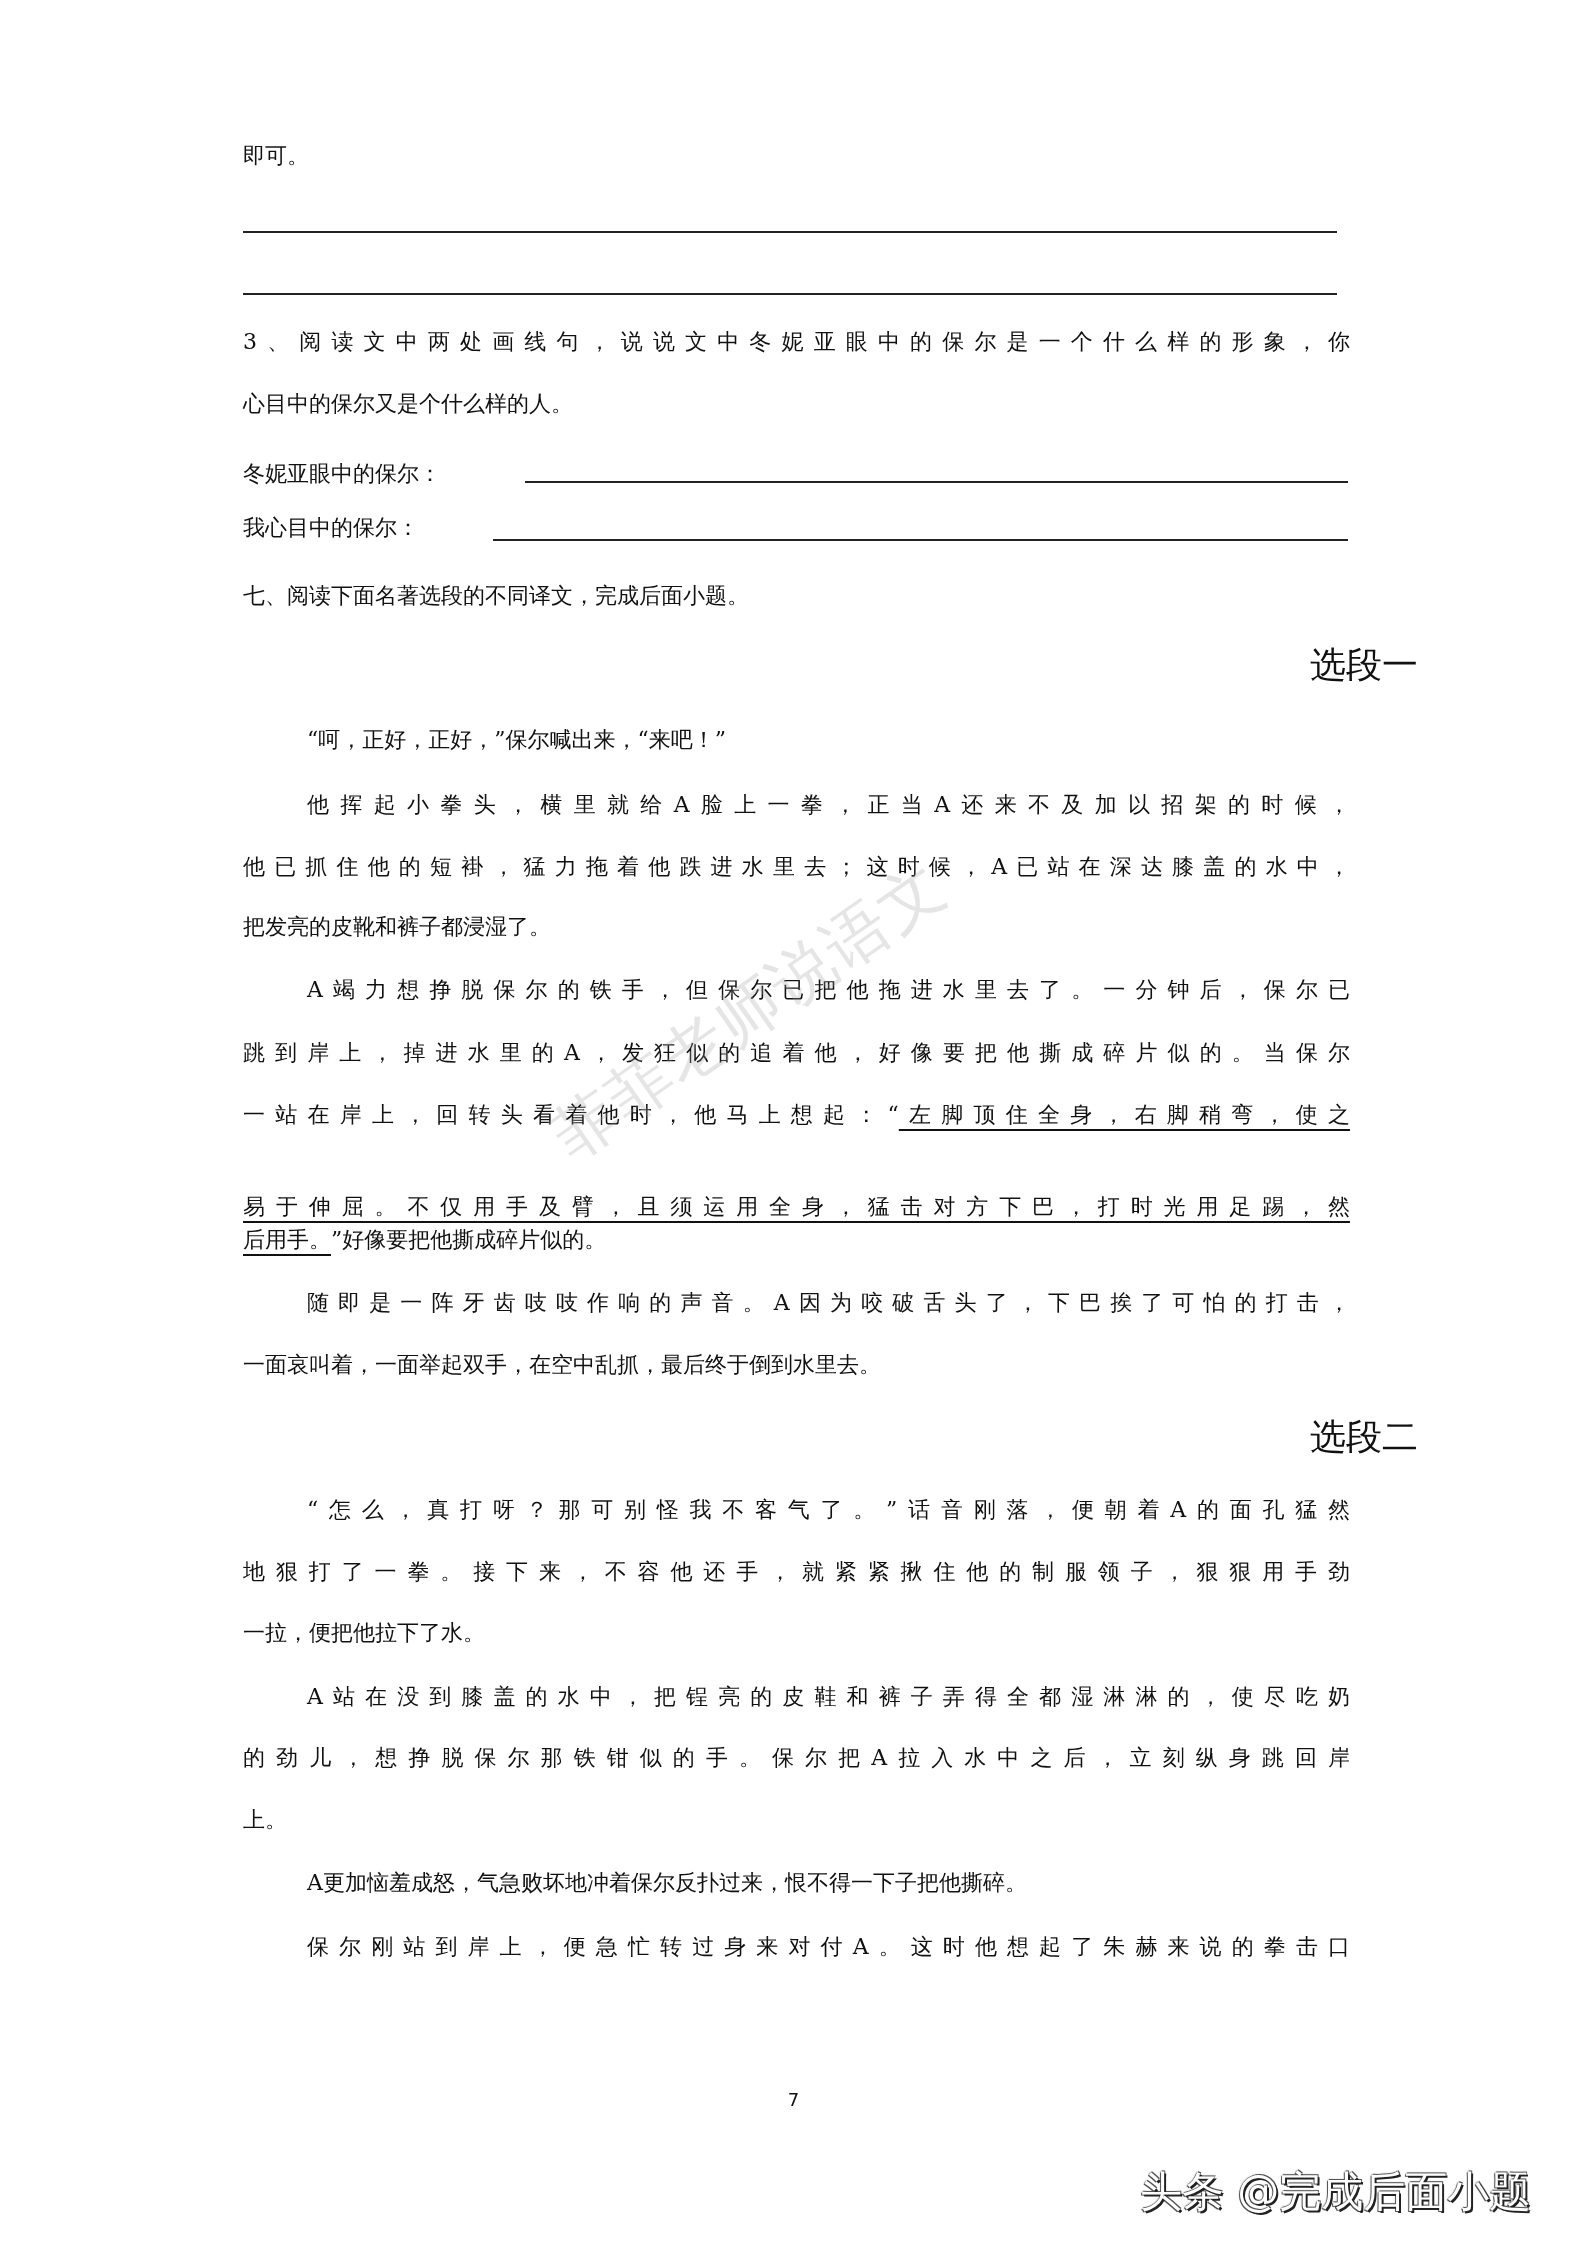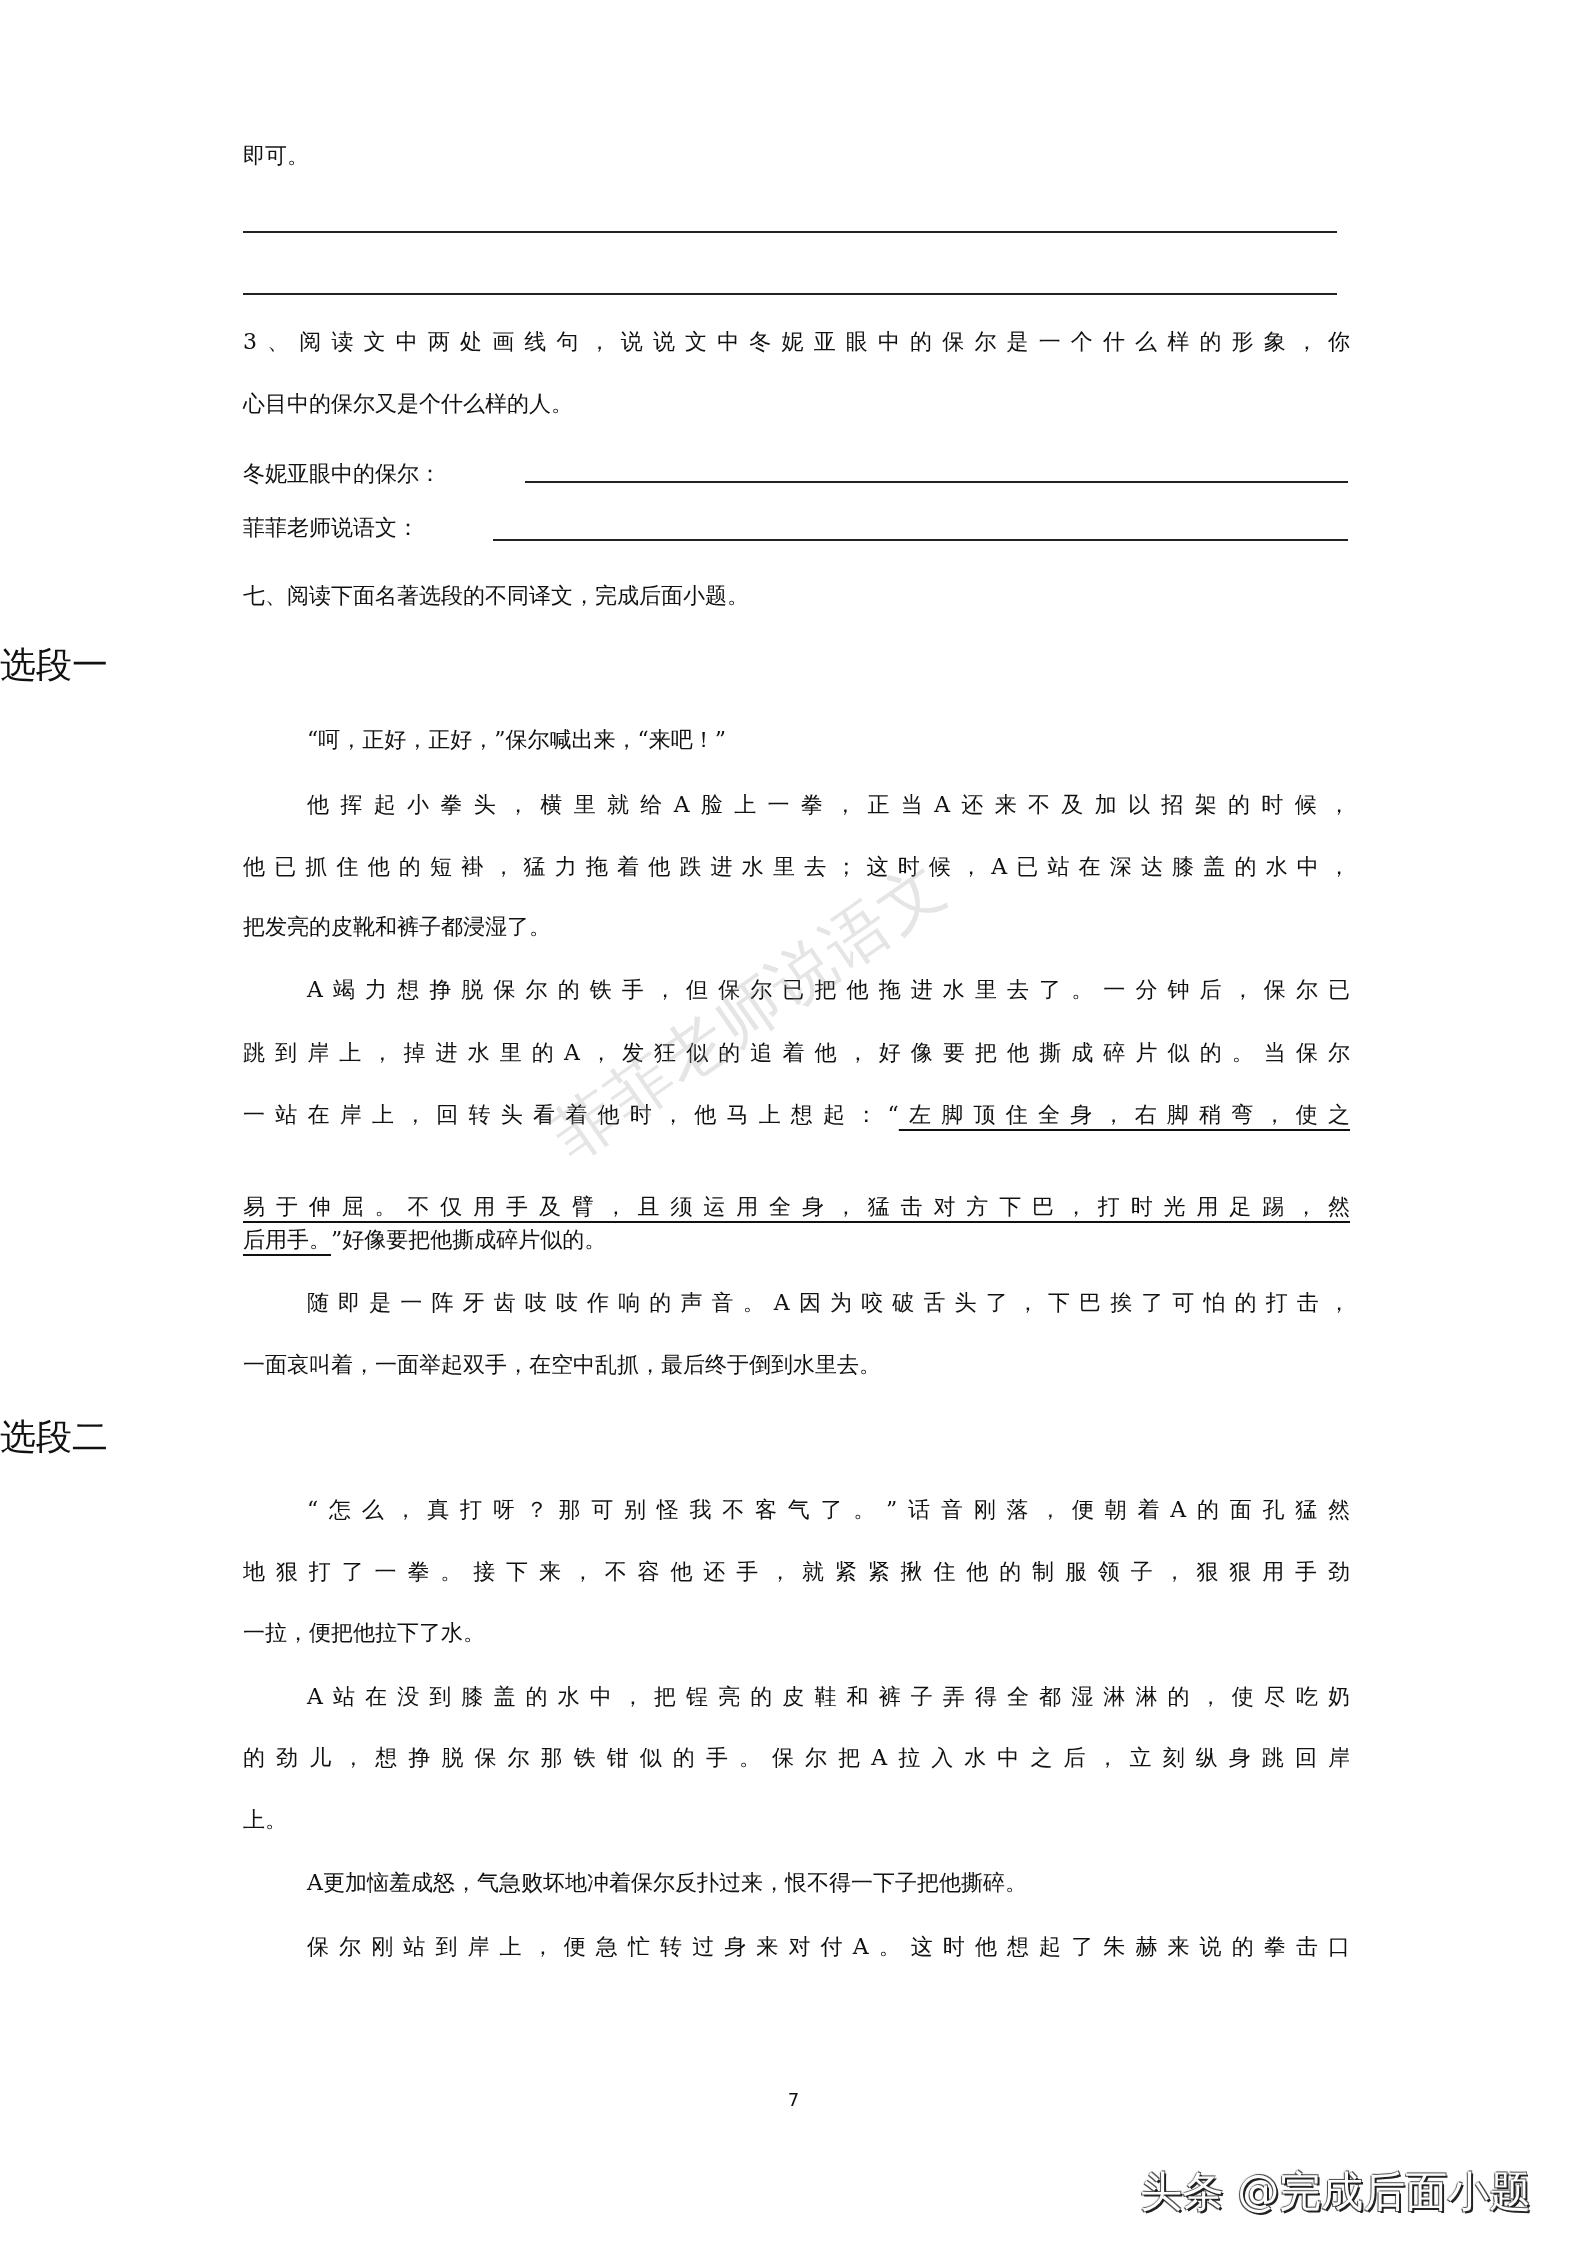--- a/index.html
+++ b/index.html
@@ -5,21 +5,21 @@
   html, body { margin: 0; padding: 0; background: #ffffff; }
   body { width: 1587px; height: 2245px; position: relative; overflow: hidden;
          font-family: "DejaVu Serif", "Liberation Serif", serif; color: #111111; }
   .page { position: absolute; left: 0; top: 0; width: 1587px; height: 2245px; background: #ffffff; }
   .ln { position: absolute; left: 243px; height: 44px; line-height: 44px; font-size: 22px; white-space: nowrap; }
   .full { width: 1107px; text-align: justify; text-align-last: justify; }
   .ind { left: 307px; }
   .full.ind { width: 1043px; }
   .u { text-decoration: underline; text-decoration-thickness: 2px; text-underline-offset: 7px; margin-top: 29px; }
   .rule { position: absolute; height: 0; border-top: 2px solid #222222; }
-  .heading { position: absolute; left: 0; width: 1418px; text-align: left; font-size: 36px; height: 48px; line-height: 48px; }
+  .heading { position: absolute; left: 0; width: 1418px; text-align: right; font-size: 36px; height: 48px; line-height: 48px; }
   .pageno { position: absolute; left: 0; width: 1587px; text-align: center; font-size: 18px; top: 2088px; height: 24px; line-height: 24px; font-family: "DejaVu Sans", sans-serif; }
   .wm-diag { position: absolute; left: 560px; top: 1100px; font-size: 64px; color: rgba(160,160,160,0.28);
              transform: rotate(-35deg); transform-origin: left center; white-space: nowrap; font-family: "DejaVu Sans", sans-serif; letter-spacing: 2px; }
   .wm-corner { position: absolute; left: 1140px; top: 2166px; font-size: 42px; line-height: 52px; color: #ffffff; white-space: nowrap;
                font-family: "DejaVu Sans", sans-serif;
                text-shadow: 2px 2px 0 #222, -1px 1px 0 #555, 1px -1px 0 #555, 0 0 2px #000; }
 </style>
 </head>
 <body>
 
@@ -29,21 +29,21 @@
 
   <div class="rule" style="left:243px; width:1094px; top:231px"></div>
   <div class="rule" style="left:243px; width:1094px; top:293px"></div>
 
   <div class="ln full" style="top:320px">3、阅读文中两处画线句，说说文中冬妮亚眼中的保尔是一个什么样的形象，你</div>
   <div class="ln" style="top:382px">心目中的保尔又是个什么样的人。</div>
 
   <div class="ln" style="top:452px">冬妮亚眼中的保尔：</div>
   <div class="rule" style="left:525px; width:823px; top:481px"></div>
 
-  <div class="ln" style="top:506px">菲菲老师说语文：</div>
+  <div class="ln" style="top:506px">我心目中的保尔：</div>
   <div class="rule" style="left:493px; width:855px; top:539px"></div>
 
   <div class="ln" style="top:574px">七、阅读下面名著选段的不同译文，完成后面小题。</div>
 
   <div class="heading" style="top:641px">选段一</div>
 
   <div class="ln ind full" style="top:783px">他挥起小拳头，横里就给A脸上一拳，正当A还来不及加以招架的时候，</div>
   <div class="ln ind" style="top:718px">“呵，正好，正好，”保尔喊出来，“来吧！”</div>
   <div class="ln full" style="top:845px">他已抓住他的短褂，猛力拖着他跌进水里去；这时候，A已站在深达膝盖的水中，</div>
   <div class="ln" style="top:905px">把发亮的皮靴和裤子都浸湿了。</div>

